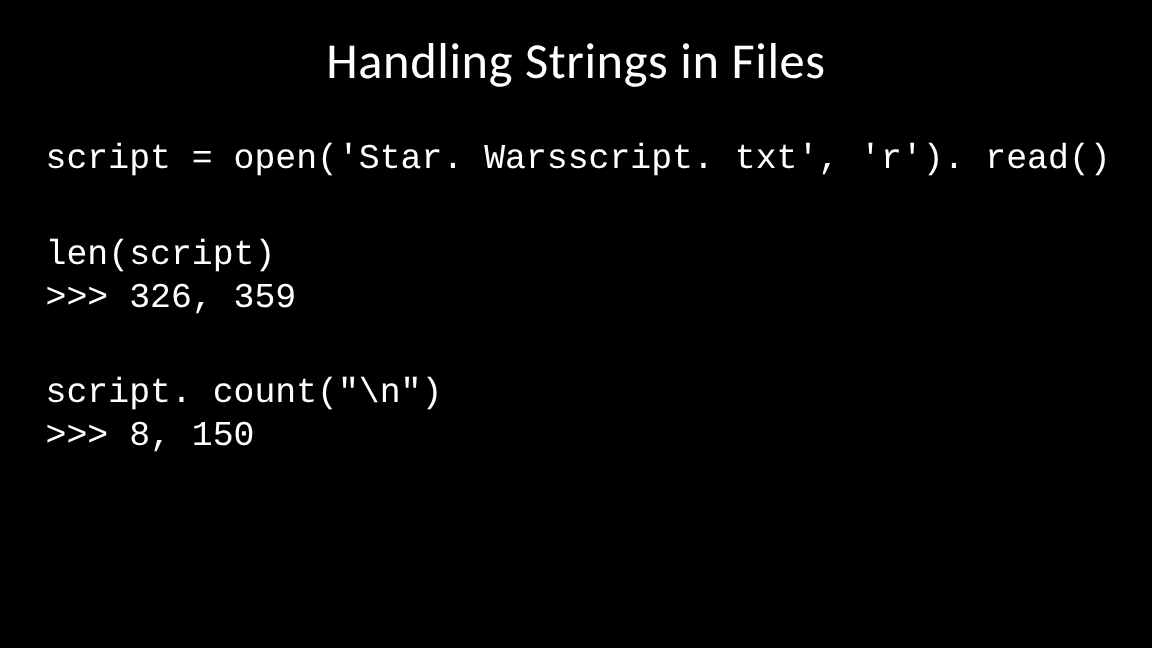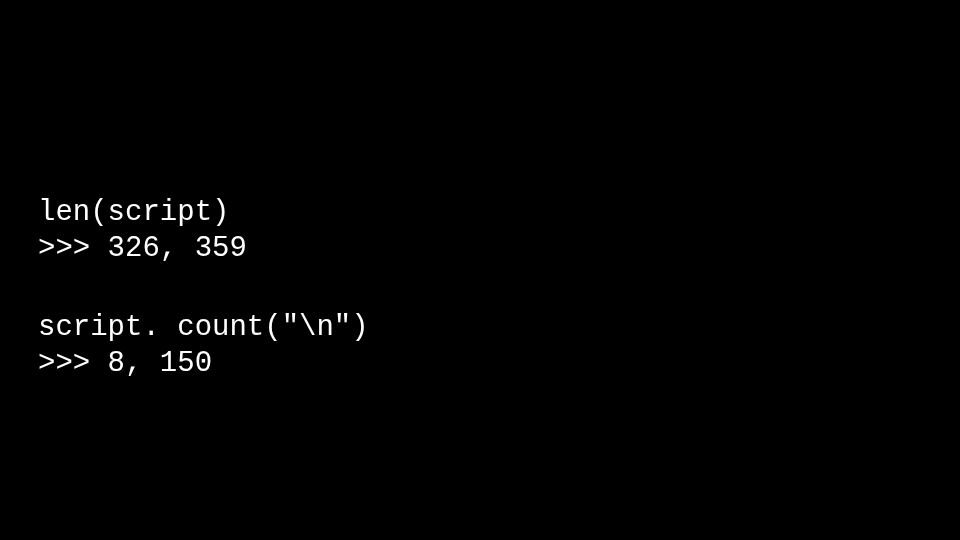--- a/index.html
+++ b/index.html
@@ -44,21 +44,23 @@
       padding: 1px 18px 3px 18px;
       font-family: Calibri, "Segoe UI", Arial, sans-serif;
       font-size: 22px;
       color: #fff;
     }
   </style>
 </head>
 <body>
 
 <div class="slide">
+  <div class="title">Handling Strings in Files</div>
 
+  <div class="code-block block1">script = open('Star. Warsscript. txt', 'r'). read()</div>
 
   <div class="code-block block2">len(script)
 &gt;&gt;&gt; 326, 359</div>
 
 
   <div class="code-block block3">script. count("\n")
 &gt;&gt;&gt; 8, 150</div>
 </div>
 
 </body></html>

